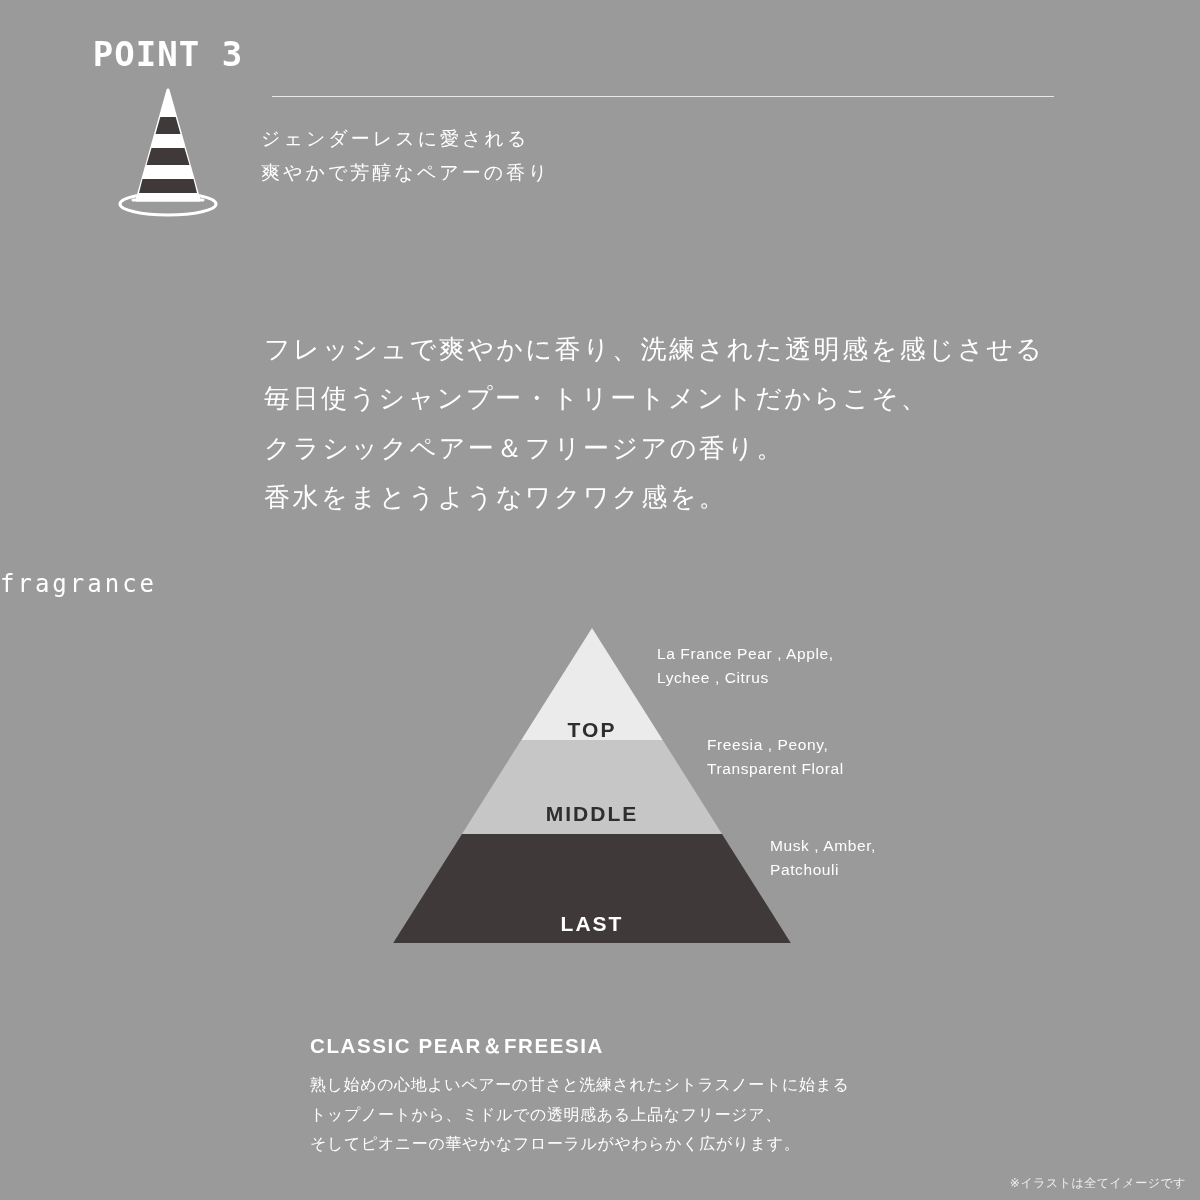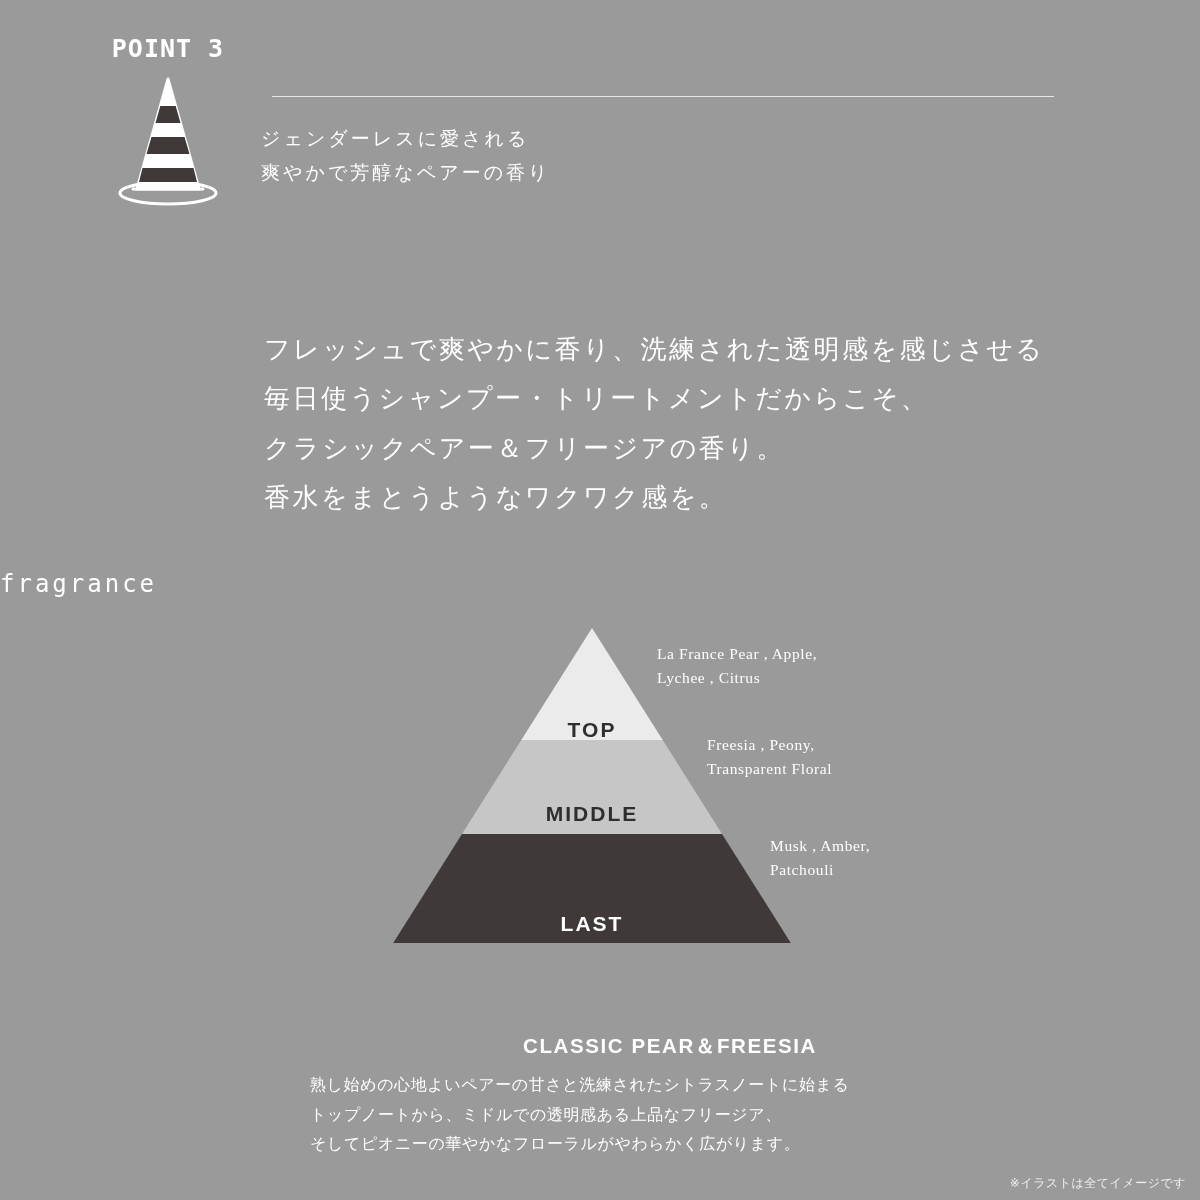--- a/index.html
+++ b/index.html
@@ -34,21 +34,21 @@
   .point-badge {
     position: absolute;
     left: 88px;
     top: 34px;
     width: 160px;
     text-align: center;
   }
   .point-label {
     font-family: "DejaVu Sans Mono", monospace;
     font-weight: bold;
-    font-size: 25px;
+    font-size: 34px;
     letter-spacing: 1px;
     color: #ffffff;
     white-space: nowrap;
   }
   .cone-wrap {
     margin-top: 6px;
     display: flex;
     justify-content: center;
   }
 
@@ -135,41 +135,40 @@
   #tier-top-text  { left: 102px; top: 90px; }
   #tier-mid-text  { left: 102px; top: 174px; }
   #tier-last-text { left: 102px; top: 284px; }
 
   .notes {
     position: absolute;
     font-size: 15.5px;
     line-height: 1.55;
     letter-spacing: 0.6px;
     color: #ffffff;
-    font-family: Liberation Serif, serif;
+    font-family: Liberation Sans, sans-serif;
   }
   #notes-top  { left: 657px; top: 642px; }
   #notes-mid  { left: 707px; top: 733px; }
   #notes-last { left: 770px; top: 834px; }
 
   
   .footer-block {
     position: absolute;
     left: 310px;
     top: 1032px;
     width: 720px;
   }
   .footer-head {
     font-size: 20.5px;
     letter-spacing: 1.6px;
     font-weight: bold;
     color: #ffffff;
     font-family: "Liberation Sans", sans-serif;
     margin-bottom: 10px;
-    text-align: center;
   }
   .footer-body {
     font-size: 16px;
     line-height: 1.85;
     letter-spacing: 0.6px;
     color: #ffffff;
     font-family: "DejaVu Sans", sans-serif;
   }
 
   .disclaimer {

